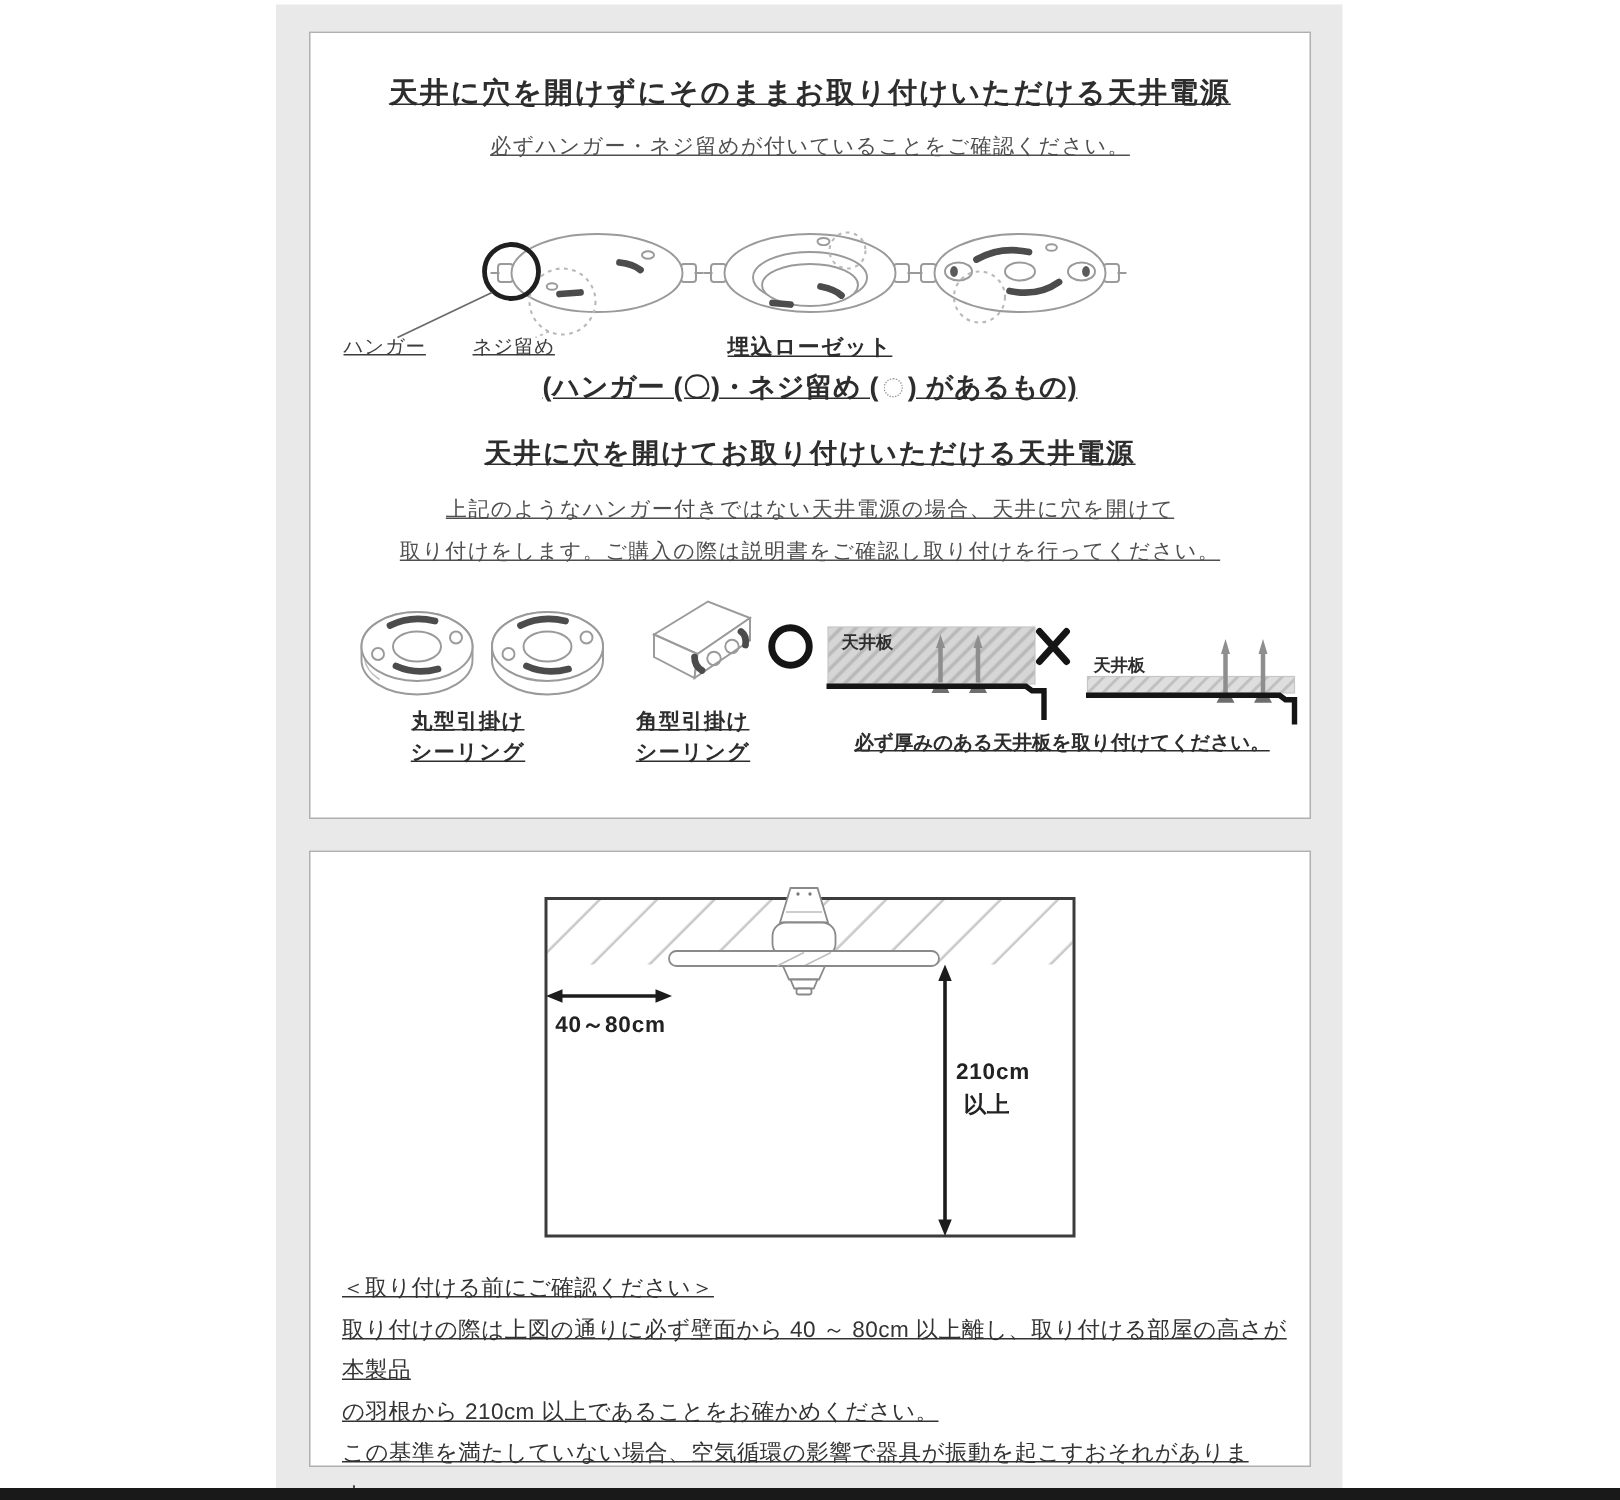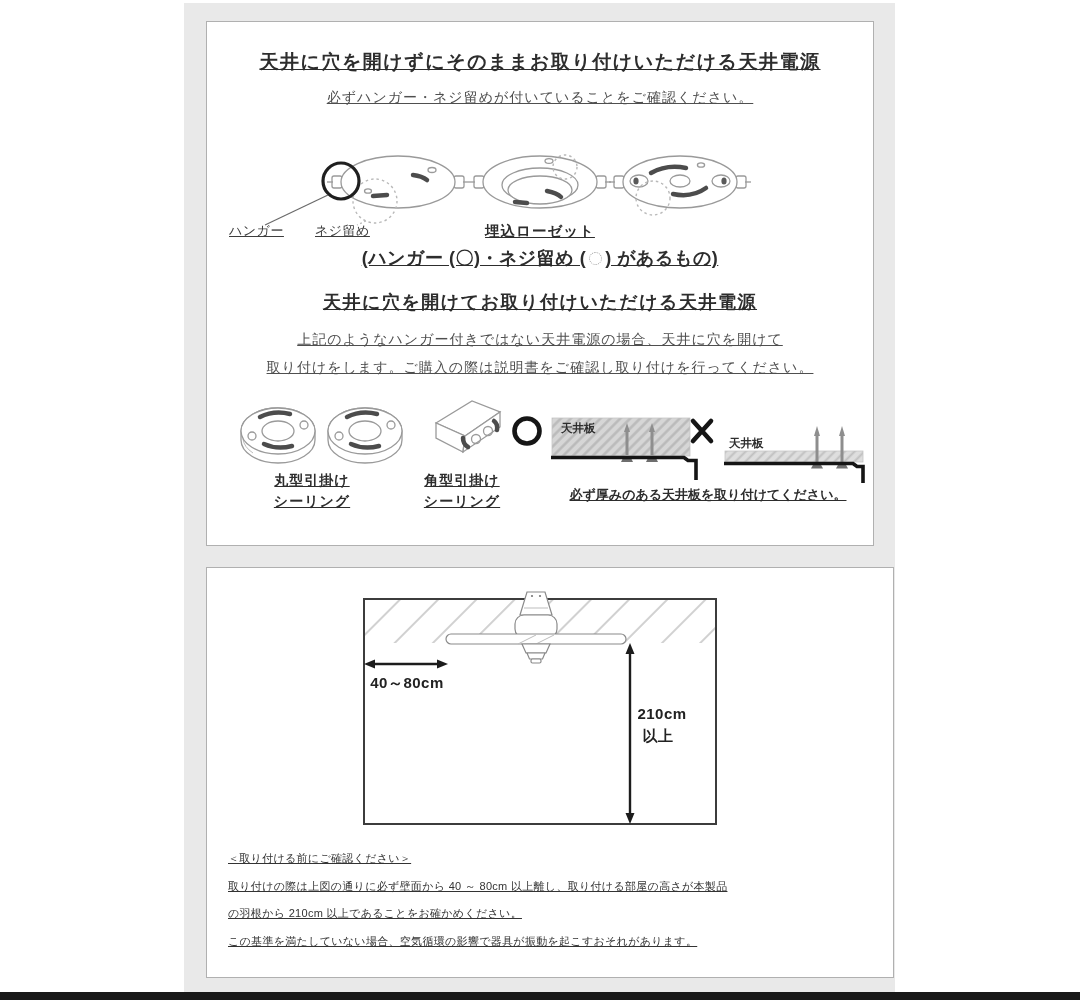--- a/index.html
+++ b/index.html
@@ -2,39 +2,39 @@
 <html><head>
 <meta charset="utf-8">
 <style>
   html,body{margin:0;padding:0;}
   body{font-family:"Liberation Sans","DejaVu Sans",sans-serif;}
   .page{position:relative;width:1080px;height:1000px;background:#ffffff;overflow:hidden;}
   .column{position:absolute;left:184px;top:3px;width:711px;height:989px;background:#e9e9e9;}
   .bottombar{position:absolute;left:0;top:992px;width:1080px;height:8px;background:#191919;}
   .panel{position:absolute;background:#ffffff;border:1px solid #b0b0b0;}
   .panel1{left:22px;top:18px;width:666px;height:523px;}
-  .panel2{left:22px;top:564px;width:666px;height:409px;padding-left:20px;}
+  .panel2{left:22px;top:564px;width:666px;height:409px;}
   .abs{position:absolute;margin:0;text-decoration:underline;}
   .ctr{width:100%;text-align:center;}
   .t1{top:27px;font-size:19px;font-weight:bold;color:#2d2d2d;letter-spacing:1.5px;}
   .t2{top:268px;font-size:18px;font-weight:bold;color:#2d2d2d;letter-spacing:1.5px;}
   .sub{font-size:14px;color:#4f4f4f;letter-spacing:1px;}
   .s1{top:67px}.s2{top:90px}.b1{top:309px}.b2{top:337px}
   .lbl{font-size:13px;color:#3d3d3d;letter-spacing:0.5px;}
   .lblh{left:22px;top:200px;}
   .lbls{left:108px;top:200px;}
   .cap1{top:200px;font-size:14.5px;font-weight:bold;color:#2d2d2d;letter-spacing:1px;}
   .cap2{top:224px;font-size:18px;font-weight:bold;color:#2d2d2d;letter-spacing:0.5px;}
   .dotcircle{display:inline-block;width:11px;height:11px;border:1.5px dotted #9a9a9a;border-radius:50%;margin:0 3px;vertical-align:-1px;}
   .flabel{font-size:14px;font-weight:bold;color:#2d2d2d;text-align:center;line-height:21px;letter-spacing:1px;}
   .flr{left:55px;top:448px;width:100px;}
   .fls{left:205px;top:448px;width:100px;}
   .boardcap{left:336px;top:464px;width:330px;text-align:center;font-size:13px;font-weight:bold;color:#2d2d2d;}
   .notes{left:21px;top:277px;width:630px;color:#333333;}
-  .notes p{margin:0;font-size:11px;line-height:27.5px;letter-spacing:0.3px;}
+  .notes p{margin:0;font-size:15px;line-height:27.5px;letter-spacing:0.3px;}
   svg{position:absolute;overflow:visible;}
   svg .ln{stroke:#9a9a9a;stroke-width:1.3;fill:#ffffff;}
   svg .nf{stroke:#9a9a9a;stroke-width:1.3;fill:none;}
   svg .slot{stroke:#4c4c4c;stroke-width:4.5;fill:none;stroke-linecap:round;}
   svg .dotted{stroke:#b9b9b9;stroke-width:1.4;stroke-dasharray:2.5 3;fill:none;}
   svg .bold-ring{stroke:#1f1f1f;stroke-width:3.2;fill:none;}
   svg .leader{stroke:#6a6a6a;stroke-width:1.2;}
   svg .dleader{stroke:#b9b9b9;stroke-width:1.2;stroke-dasharray:2 2.5;}
   svg .mark{stroke:#151515;stroke-width:4.6;fill:none;stroke-linecap:round;}
   svg .bracket{stroke:#151515;stroke-width:3.6;fill:none;}

